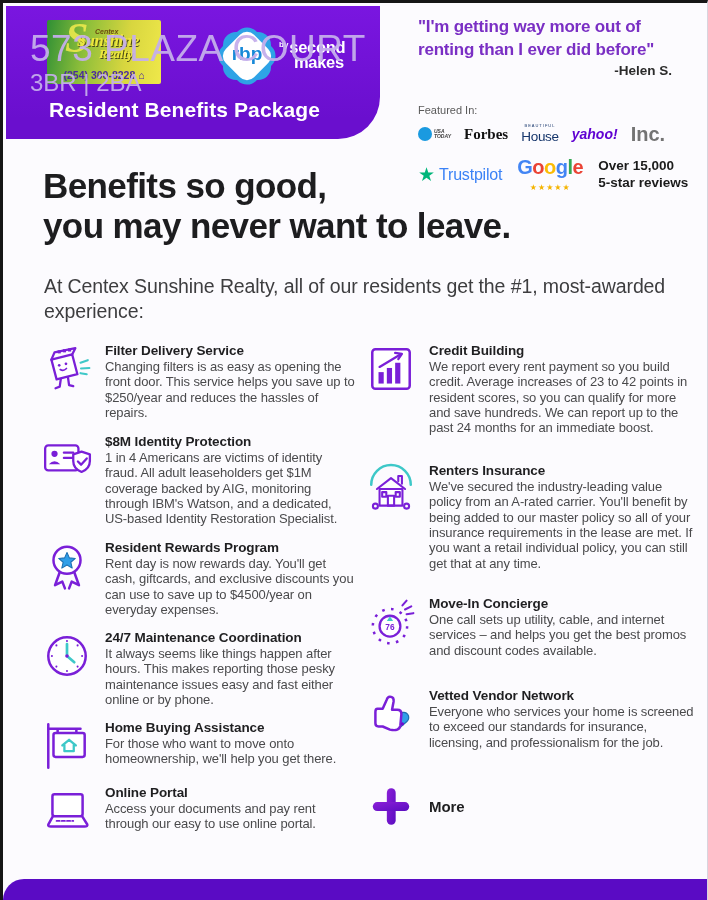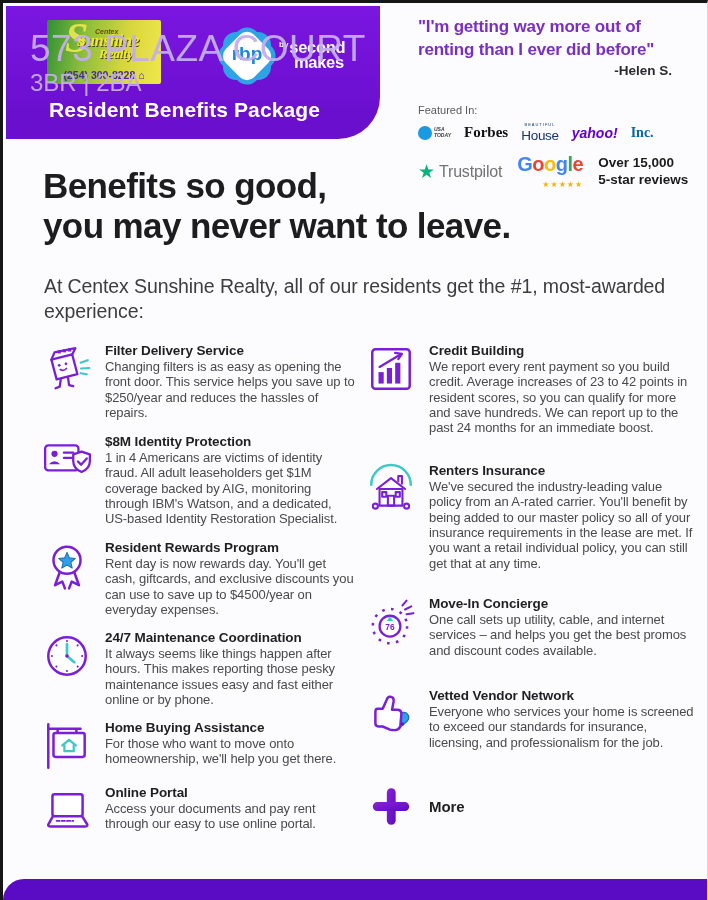--- a/index.html
+++ b/index.html
@@ -54,26 +54,26 @@
   .featured-label { color:#5a5a5a; font-size:11px; margin-top:26px; }
   .logo-row { display:flex; align-items:center; gap:13px; margin-top:7px; }
   .usatoday { display:flex; align-items:center; gap:2px; }
   .usatoday .dot { width:14px; height:14px; border-radius:50%; background:#1a9ae0; }
   .usatoday .txt { font-size:5px; font-weight:bold; color:#3c3c3c; line-height:1.1; font-style:italic; }
   .forbes { font-family:"Liberation Serif",serif; font-weight:bold; font-size:15px; color:#121212; }
   .housebeautiful { text-align:center; line-height:1; }
   .housebeautiful .sm { display:block; font-size:4px; letter-spacing:1px; color:#15356b; }
   .housebeautiful .mn { font-size:13.5px; font-weight:normal; color:#15356b; letter-spacing:-.3px; }
   .yahoo { font-size:14px; font-weight:bold; font-style:italic; color:#6001d2; }
-  .inc { font-family:Liberation Serif, serif; font-weight:bold; font-size:14px; color:#0369a1; }
+  .inc { font-family:Liberation Sans, sans-serif; font-weight:bold; font-size:20px; color:#737373; }
   .review-row { display:flex; align-items:center; gap:15px; margin-top:11px; }
   .trustpilot { display:flex; align-items:center; gap:4px; }
   .trustpilot .star { color:#00b67a; font-size:19px; line-height:1; }
-  .trustpilot .name { font-size:16px; color:#737373; font-weight:500; letter-spacing:-.2px; }
-  .google { text-align:right; line-height:1; }
+  .trustpilot .name { font-size:16px; color:#3b82f6; font-weight:500; letter-spacing:-.2px; }
+  .google { text-align:center; line-height:1; }
   .google .word { font-size:20px; font-weight:bold; letter-spacing:-.5px; }
   .google .g1{color:#4285F4}.google .g2{color:#EA4335}.google .g3{color:#FBBC05}.google .g4{color:#4285F4}.google .g5{color:#34A853}.google .g6{color:#EA4335}
   .google .stars { font-size:8px; color:#f4b400; letter-spacing:1px; }
   .reviews { font-size:13.5px; font-weight:bold; color:#1b1b1b; line-height:1.25; }
 
   
   .headline { position:absolute; left:40px; top:163px; font-size:35px; font-weight:800; color:#1d1d1f; line-height:1.15; letter-spacing:-.6px; }
   .intro { position:absolute; left:41px; top:271px; width:622px; font-size:19.5px; color:#3d3d3f; line-height:1.3; letter-spacing:-.1px; }
 
   

